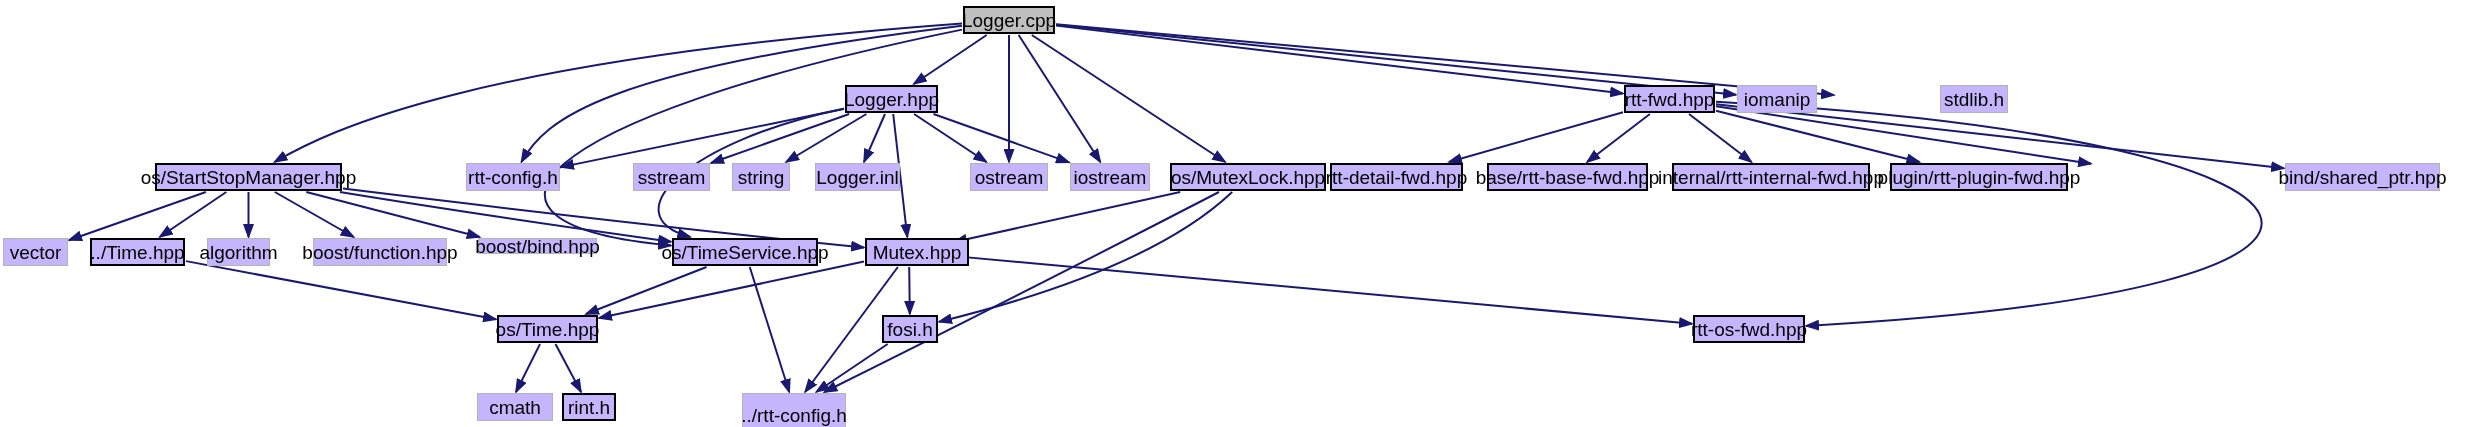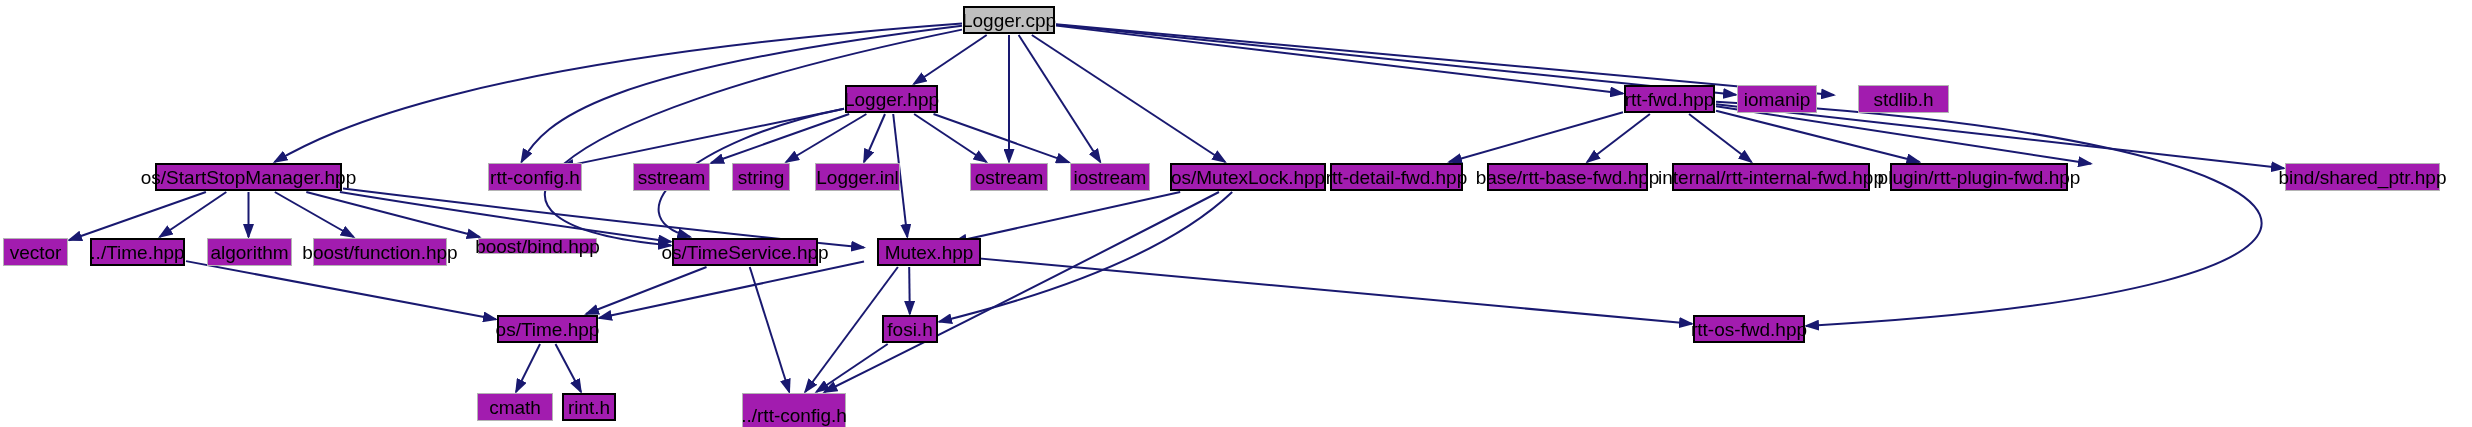--- a/index.html
+++ b/index.html
@@ -1,21 +1,21 @@
 <!DOCTYPE html>
 <html><head>
 <meta charset="utf-8">
 <style>
   html,body{margin:0;padding:0;background:#ffffff;}
   #stage{position:relative;width:2472px;height:427px;background:#ffffff;overflow:hidden;
          font-family:"Liberation Sans", sans-serif;}
   #edges{position:absolute;left:0;top:0;width:2472px;height:427px;}
   .edge{fill:none;stroke:#191970;stroke-width:2px;}
   .node{position:absolute;box-sizing:border-box;display:flex;align-items:center;justify-content:center;
-        background:#a21caf;color:#000000;font-size:19px;line-height:1;white-space:nowrap;z-index:2;}
+        background:#c4b5fd;color:#000000;font-size:19px;line-height:1;white-space:nowrap;z-index:2;}
   .node.linked{border:2px solid #000000;}
   .node.external{border:1px solid #b4b4b4;}
   .node.root{border:2px solid #000000;background:#bfbfbf;}
 </style>
 </head>
 <body>
 
 <div id="stage">
   <svg id="edges" xmlns="http://www.w3.org/2000/svg" viewBox="0 0 2472 427">
     <defs>
@@ -75,27 +75,27 @@
     </div>
     <div class="node linked" style="left: 845px; top: 85px; width: 93px; height: 28px;">
       <span>Logger.hpp</span>
     </div>
     <div class="node linked" style="left: 1624px; top: 85px; width: 91px; height: 28px;">
       <span>rtt-fwd.hpp</span>
     </div>
     <div class="node external" style="left: 1737px; top: 85px; width: 80px; height: 28px;">
       <span>iomanip</span>
     </div>
-    <div class="node external" style="left: 1858px; top: 85px; width: 91px; height: 28px;">
+    <div class="node external" style="left: 1940px; top: 85px; width: 68px; height: 28px;">
       <span>stdlib.h</span>
     </div>
     <div class="node linked" style="left: 155px; top: 163px; width: 187px; height: 28px;">
       <span>os/StartStopManager.hpp</span>
     </div>
-    <div class="node external" style="left: 466px; top: 163px; width: 94px; height: 28px; margin-left: 22px;">
+    <div class="node external" style="left: 466px; top: 163px; width: 94px; height: 28px;">
       <span>rtt-config.h</span>
     </div>
     <div class="node external" style="left: 633px; top: 163px; width: 77px; height: 28px;">
       <span>sstream</span>
     </div>
     <div class="node external" style="left: 732px; top: 163px; width: 58px; height: 28px;">
       <span>string</span>
     </div>
     <div class="node external" style="left: 815px; top: 163px; width: 85px; height: 28px;">
       <span>Logger.inl</span>
@@ -123,33 +123,33 @@
     </div>
     <div class="node external" style="left: 2285px; top: 163px; width: 155px; height: 28px;">
       <span>bind/shared_ptr.hpp</span>
     </div>
     <div class="node external" style="left: 3px; top: 238px; width: 65px; height: 28px; justify-content: center;">
       <span>vector</span>
     </div>
     <div class="node linked" style="left: 90px; top: 238px; width: 95px; height: 28px;">
       <span>../Time.hpp</span>
     </div>
-    <div class="node external" style="left: 207px; top: 238px; width: 85px; height: 28px;">
+    <div class="node external" style="left: 207px; top: 238px; width: 63px; height: 28px;">
       <span>algorithm</span>
     </div>
     <div class="node external" style="left: 313px; top: 238px; width: 134px; height: 28px;">
       <span>boost/function.hpp</span>
     </div>
     <div class="node external" style="left: 478px; top: 238px; width: 119px; height: 16px;">
       <span>boost/bind.hpp</span>
     </div>
     <div class="node linked" style="left: 672px; top: 238px; width: 146px; height: 28px;">
       <span>os/TimeService.hpp</span>
     </div>
-    <div class="node linked" style="left: 865px; top: 238px; width: 104px; height: 28px; margin-left: 12px;">
+    <div class="node linked" style="left: 865px; top: 238px; width: 104px; height: 28px;">
       <span>Mutex.hpp</span>
     </div>
     <div class="node linked" style="left: 497px; top: 315px; width: 101px; height: 28px;">
       <span>os/Time.hpp</span>
     </div>
     <div class="node linked" style="left: 882px; top: 315px; width: 56px; height: 28px;">
       <span>fosi.h</span>
     </div>
     <div class="node linked" style="left: 1693px; top: 315px; width: 112px; height: 28px;">
       <span>rtt-os-fwd.hpp</span>

